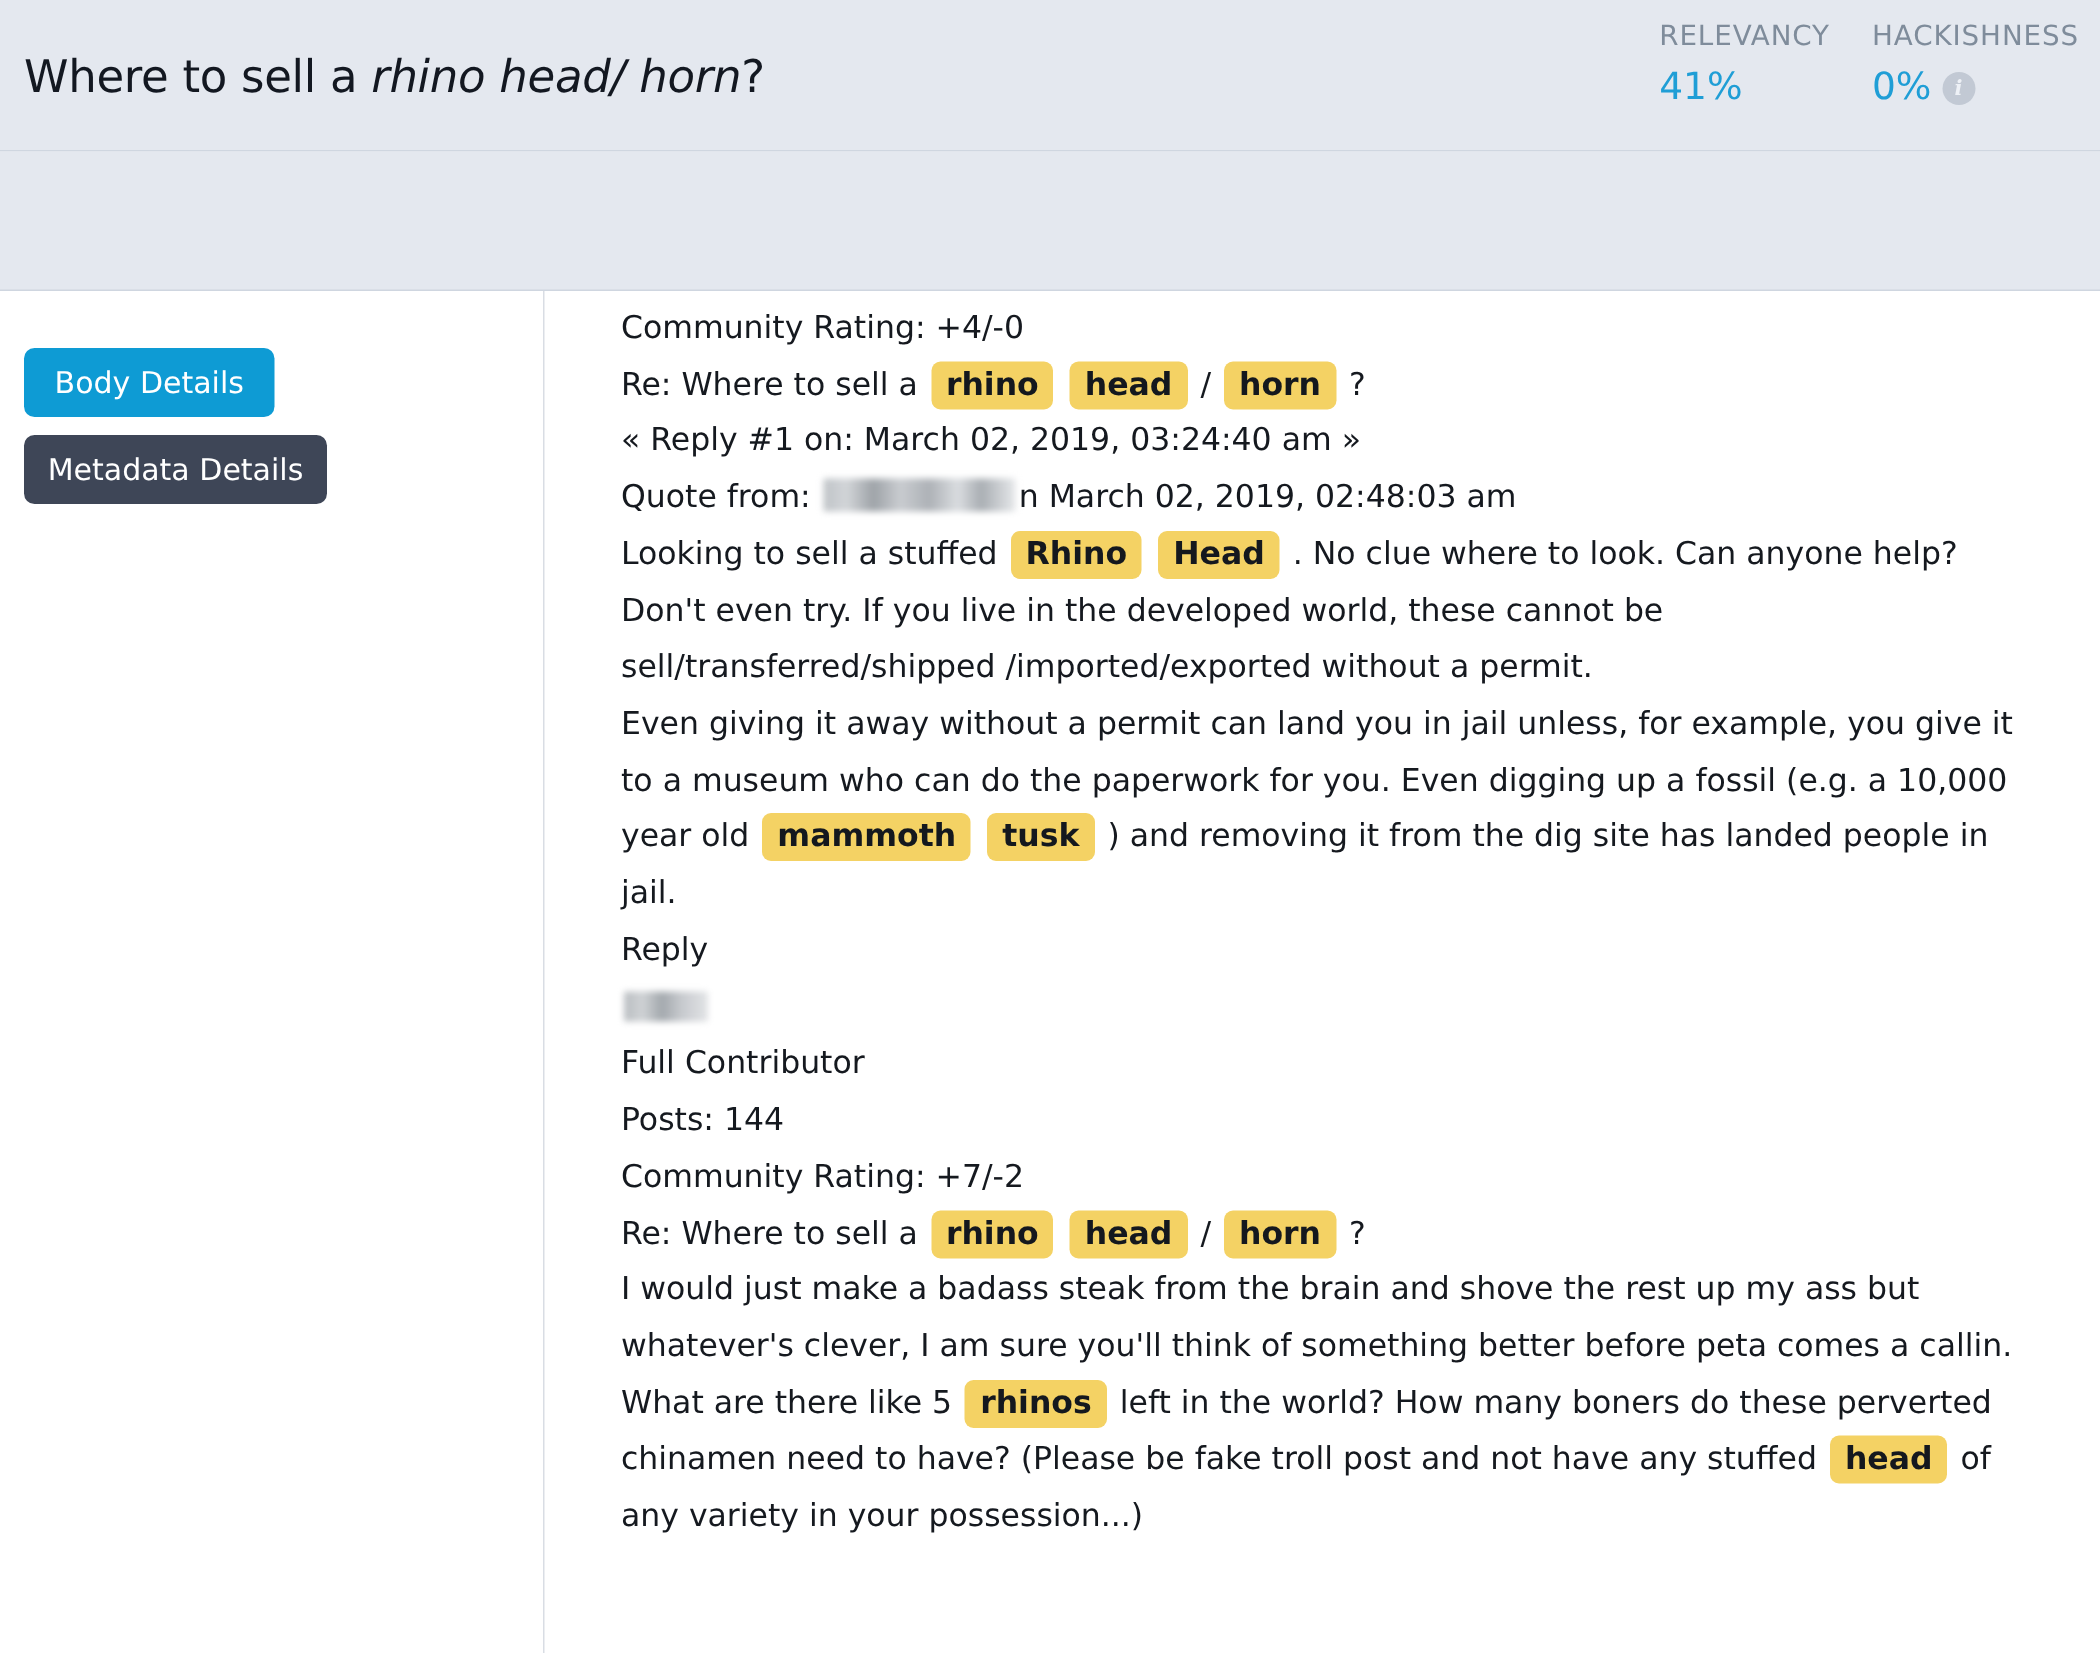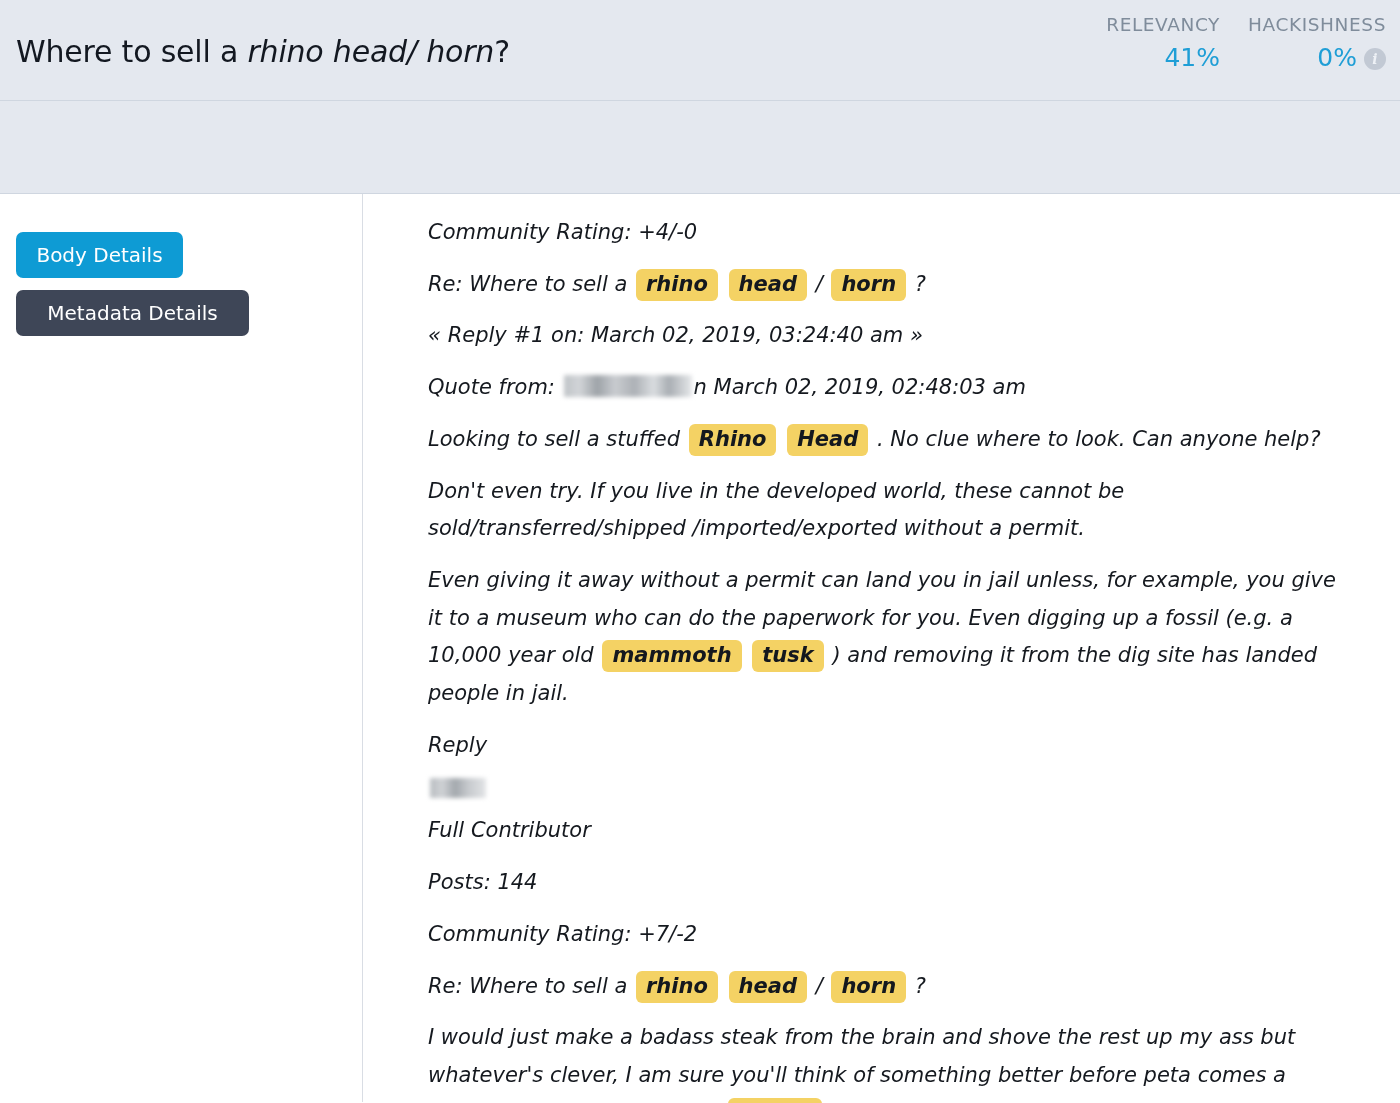--- a/index.html
+++ b/index.html
@@ -41,21 +41,21 @@
   }
   .metric { text-align: center; padding: 0 14px; }
   .metric-label {
     font-size: 18.5px;
     color: #7f8c9b;
     letter-spacing: 0.6px;
     line-height: 22px;
     white-space: nowrap;
   }
   .metric-value-row {
-    display: flex; align-items: center; justify-content: flex-end;
+    display: flex; align-items: center; justify-content: flex-start;
     gap: 7px;
     margin-top: 8px;
   }
   .metric-value {
     font-size: 25px;
     color: #1f9ed6;
     line-height: 28px;
   }
   .info-icon {
     width: 22px; height: 22px;
@@ -138,36 +138,36 @@
     text-align: center;
     white-space: nowrap;
   }
   #btn-body-details {
     left: 16px; top: 38px;
     width: 167px; height: 46px;
     background: #0e9bd4;
   }
   #btn-metadata-details {
     left: 16px; top: 96px;
-    width: 233px; height: 46px;
+    width: 202px; height: 46px;
     background: #3e4657;
   }
 
   #content {
     position: absolute;
     left: 364px; top: 0;
     width: 1036px;
     height: 908px;
     padding: 6px 40px 0 50px;
     font-size: 21px;
     color: #15191f;
     line-height: 37.7px;
   }
   .cline { white-space: normal; }
-  .para { margin: 14px; font-style: italic; }
+  .para { margin: 0; }
   mark.hl {
     background: #f4d264;
     color: #14181e;
     font-weight: bold;
     border-radius: 6px;
     padding: 3px 10px 5px 10px;
     margin: 0 2px;
     box-decoration-break: clone;
     -webkit-box-decoration-break: clone;
   }
@@ -330,21 +330,21 @@
     <button class="side-btn" id="btn-body-details">Body Details</button>
     <button class="side-btn" id="btn-metadata-details">Metadata Details</button>
   </div>
 
   <div id="content">
       <div class="cline para">Community Rating: +4/-0</div>
       <div class="cline para">Re: Where to sell a <mark class="hl">rhino</mark> <mark class="hl">head</mark> / <mark class="hl">horn</mark> ?</div>
       <div class="cline para">« Reply #1 on: March 02, 2019, 03:24:40 am »</div>
       <div class="cline para">Quote from: <span class="inline-blur"></span>n March 02, 2019, 02:48:03 am</div>
       <div class="cline para">Looking to sell a stuffed <mark class="hl">Rhino</mark> <mark class="hl">Head</mark> . No clue where to look. Can anyone help?</div>
-      <div class="cline para">Don't even try. If you live in the developed world, these cannot be sold/transferred/shipped /imported/exported without a permit.</div>
+      <div class="cline para">Don't even try. If you live in the developed world, these cannot be sell/transferred/shipped /imported/exported without a permit.</div>
       <div class="cline para">Even giving it away without a permit can land you in jail unless, for example, you give it to a museum who can do the paperwork for you.  Even digging up a fossil (e.g. a 10,000 year old <mark class="hl">mammoth</mark> <mark class="hl">tusk</mark> ) and removing it from the dig site has landed people in jail.</div>
       <div class="cline para">Reply</div>
       <div class="cline para">
         <span class="block-blur"></span>
       </div>
       <div class="cline para">Full Contributor</div>
       <div class="cline para">Posts: 144</div>
       <div class="cline para">Community Rating: +7/-2</div>
       <div class="cline para">Re: Where to sell a <mark class="hl">rhino</mark> <mark class="hl">head</mark> / <mark class="hl">horn</mark> ?</div>
       <div class="cline para">I would just make a badass steak from the brain and shove the rest up my ass but whatever's clever, I am sure you'll think of something better before peta comes a callin.  What are there like 5 <mark class="hl">rhinos</mark> left in the world?  How many boners do these perverted chinamen need to have?  (Please be fake troll post and not have any stuffed <mark class="hl">head</mark> of any variety in your possession...)</div>

